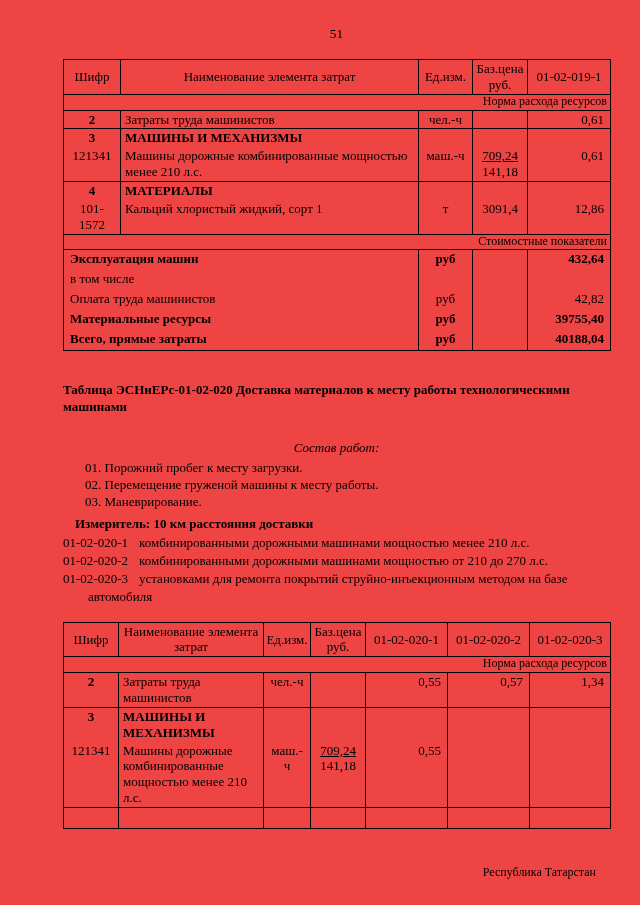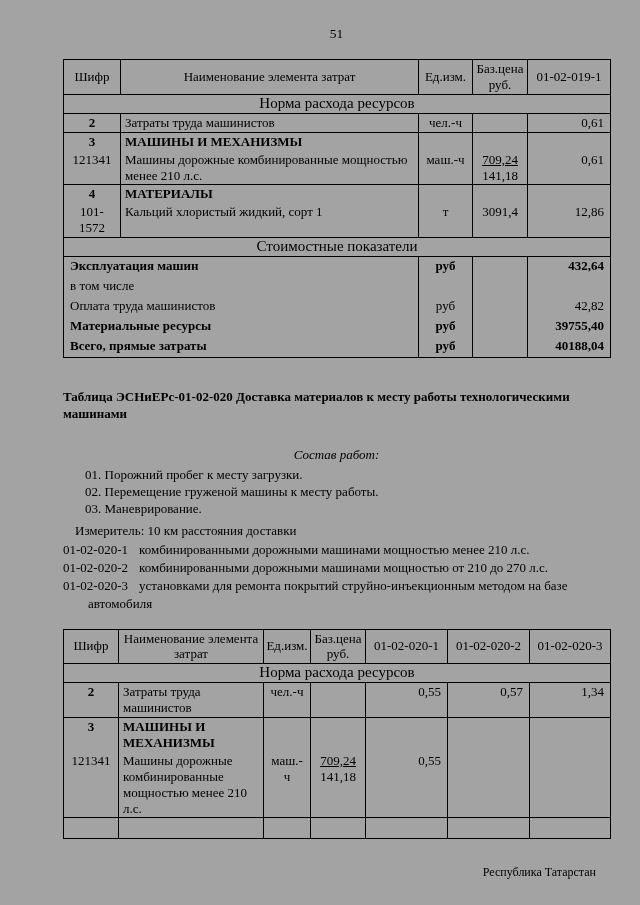--- a/index.html
+++ b/index.html
@@ -1,38 +1,38 @@
 <!DOCTYPE html>
 <html><head>
 <meta charset="utf-8">
 <style>
   html,body{margin:0;padding:0;background:#ffffff;}
-  .page{width:640px;height:905px;position:relative;background:#a3a3a3;color:#000;
+  .page{width:640px;height:905px;position:relative;background:#ef4444;color:#000;
         font-family:"Liberation Serif",serif;overflow:hidden;}
   .inner{padding:26px 30px 0 63px;}
   .pageno{text-align:center;font-size:13.5px;margin:0 0 17px 0;}
   table{border-collapse:collapse;table-layout:fixed;width:547px;}
   td{border:1px solid #000;font-size:13px;line-height:1.22;padding:1px 4px;
      vertical-align:top;overflow:hidden;word-wrap:break-word;}
   tr.head td{text-align:center;vertical-align:middle;padding:1px 2px;}
   .t1 tr.head td{height:26px;}
   .t2 tr.head td{height:30px;}
-  td.sub{font-size:15px;text-align:center;padding:0 3px 1px 3px;line-height:1.15;}
+  td.sub{font-size:12px;text-align:right;padding:0 3px 1px 3px;line-height:1.15;}
   .c{text-align:center;}
   .rr{text-align:right;padding-right:6px;}
   .b{font-weight:bold;}
   .u{text-decoration:underline;}
   td.nb{border-bottom-style:hidden;}
   td.costname{padding-left:6px;}
   .costrow td{height:18px;}
   .txt{font-size:13px;}
   .title{font-weight:bold;margin:30px 0 24px 0;line-height:1.32;}
   .sostav{text-align:center;font-style:italic;margin:0 0 3px 0;}
   .workitem{margin-left:22px;line-height:1.34;}
-  .izm{font-weight:normal;margin:5px 0 2px 12px;}
+  .izm{font-weight:bold;margin:5px 0 2px 12px;}
   .intro{margin:0 0 2px 15px;}
   .codeline{padding-left:25px;text-indent:-25px;line-height:1.38;}
   .codeline .desc{margin-left:11px;}
   .t2wrap{margin-top:16px;}
   .emptyrow td{height:18px;}
   .footer{position:absolute;right:44px;bottom:25px;font-size:12px;}
 </style>
 </head>
 <body>
 

